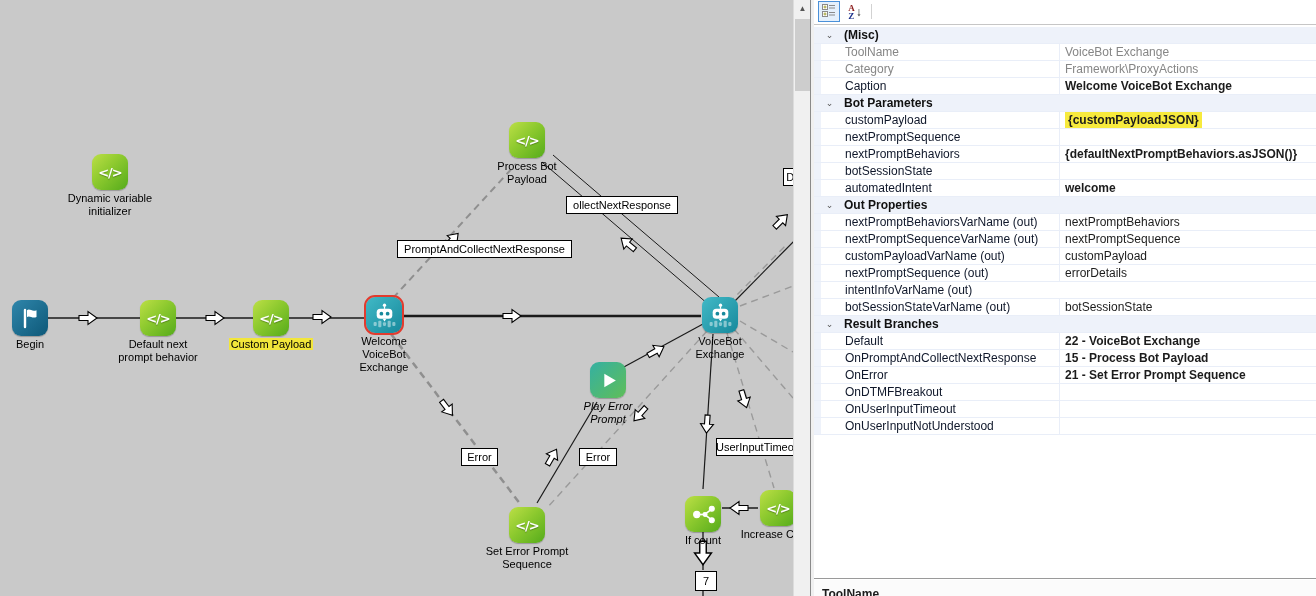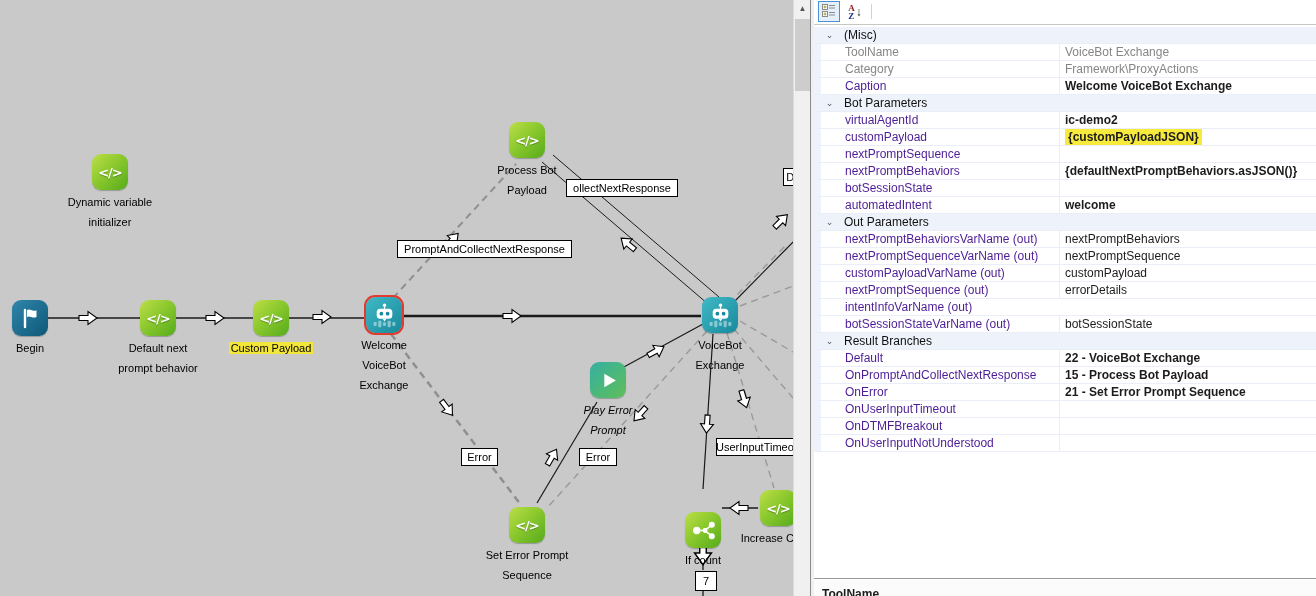--- a/index.html
+++ b/index.html
@@ -13,21 +13,21 @@
   .icon{width:36px;height:36px;border-radius:9px;display:flex;align-items:center;justify-content:center;
         box-shadow:0 1px 1px rgba(0,0,0,.25);}
   .icon.code,.icon.branch{background:linear-gradient(135deg,#bcdf46 0%,#8cc92e 45%,#55ab1b 100%);}
   .icon.flag{background:linear-gradient(135deg,#2f86ab,#0d5878);}
   .icon.bot{background:linear-gradient(135deg,#41b9c6,#17899c);}
   .icon.play{background:linear-gradient(135deg,#35b0a2,#5fbe58);}
   .node.selected .icon{outline:2px solid #e23b2e;}
   .code-glyph{color:#fff;font-weight:bold;font-size:13px;letter-spacing:-1px;
               font-family:"DejaVu Sans",sans-serif;text-shadow:0 1px 1px rgba(0,0,0,.3);}
   .nlabel{position:absolute;top:38px;left:50%;transform:translateX(-50%);width:86px;
-          text-align:center;font-size:11px;line-height:20px;color:#000;}
+          text-align:center;font-size:11px;line-height:13px;color:#000;}
   .nlabel.hl span{background:#f2e63b;padding:0 2px;box-decoration-break:clone;-webkit-box-decoration-break:clone;}
   .edge-label{position:absolute;background:#fff;border:1px solid #000;color:#000;
               font-size:11px;line-height:13px;padding:0 2px;white-space:nowrap;overflow:hidden;
               display:flex;align-items:center;justify-content:center;}
 
   
   .vscroll{position:absolute;left:793px;top:0;width:17px;height:596px;background:#f0f0f0;border-left:1px solid #dcdcdc;}
   .vs-up{height:17px;display:flex;align-items:center;justify-content:center;font-size:8px;color:#555;background:#f0f0f0;}
   .vs-thumb{position:absolute;left:1px;top:19px;width:15px;height:72px;background:#cdcdcd;}
 
@@ -44,25 +44,25 @@
   .az .letters{display:flex;flex-direction:column;font-weight:bold;font-size:9px;line-height:8px;font-family:"Liberation Serif",serif;}
   .az .a{color:#8b1a1a;}
   .az .z{color:#1a2f8b;}
   .az .arrow{font-size:12px;color:#222;margin-left:1px;line-height:12px;}
 
   .grid{position:absolute;left:0;top:27px;right:0;}
   .prow{height:16px;display:flex;align-items:center;border-bottom:1px solid #e9eef8;background:#fff;font-size:12px;}
   .prow .gut{width:7px;align-self:stretch;background:#eef2fa;flex:none;}
   .prow .chev{width:17px;flex:none;color:#555;font-size:9px;text-align:center;line-height:14px;}
   .prow .sp{width:24px;flex:none;}
-  .prow .lab{width:214px;flex:none;overflow:hidden;white-space:nowrap;color:#4c1d95;}
+  .prow .lab{width:214px;flex:none;overflow:hidden;white-space:nowrap;color:#0f172a;}
   .prow .val{flex:1;align-self:stretch;display:flex;align-items:center;border-left:1px solid #e9eef8;
              padding-left:5px;overflow:hidden;white-space:nowrap;color:#1c1c1c;}
   .prow.section{background:#eef2fa;}
-  .prow.section .stitle{font-weight:normal;color:#111;margin-left:6px;}
+  .prow.section .stitle{font-weight:bold;color:#111;margin-left:6px;}
   .prow.readonly .lab,.prow.readonly .val{color:#868686;}
   .prow.boldval .val{font-weight:bold;}
   .hl-val{background:#f7ea3d;padding:11px 3px;font-weight:bold;}
 
   .desc-pane{position:absolute;left:0;right:0;top:578px;height:18px;border-top:1px solid #9a9a9a;
              box-shadow:inset 0 1px 0 #fff;background:#fbfbfb;padding:8px 0 0 8px;
              font-weight:bold;font-size:12px;color:#1c1c1c;}
 </style>
 </head>
 <body>
@@ -187,21 +187,21 @@
           </svg>
         </div>
         <div class="nlabel"><span>Play Error Prompt</span></div>
       </div>
       <div class="node" style="left: 509px; top: 507px;">
         <div class="icon code">
           <span class="code-glyph">&lt;/&gt;</span>
         </div>
         <div class="nlabel"><span>Set Error Prompt Sequence</span></div>
       </div>
-      <div class="node" style="left: 685px; top: 512px;">
+      <div class="node" style="left: 685px; top: 496px;">
         <div class="icon branch">
           <svg width="27" height="27" viewBox="0 0 26 26">
             <g fill="#fff" stroke="#fff">
               <circle cx="6.5" cy="13" r="3"></circle>
               <line x1="9.5" y1="13" x2="14" y2="13" stroke-width="1.6"></line>
               <circle cx="14.5" cy="13" r="1.9"></circle>
               <line x1="15.5" y1="12" x2="20" y2="8.5" stroke-width="1.6"></line>
               <line x1="15.5" y1="14" x2="20" y2="17.5" stroke-width="1.6"></line>
               <circle cx="21" cy="7.5" r="2.4"></circle>
               <circle cx="21" cy="18.5" r="2.4"></circle>
@@ -214,21 +214,21 @@
         <div class="icon code">
           <span class="code-glyph">&lt;/&gt;</span>
         </div>
         <div class="nlabel"><span>Increase Count</span></div>
       </div>
     </div>
   <div>
       <div class="edge-label" style="left: 397px; top: 193px; width: 169px; height: 16px; margin-top: 47px;">
         <span>PromptAndCollectNextResponse</span>
       </div>
-      <div class="edge-label" style="left: 566px; top: 179px; width: 106px; height: 16px;">
+      <div class="edge-label" style="left: 566px; top: 196px; width: 106px; height: 16px;">
         <span>ollectNextResponse</span>
       </div>
       <div class="edge-label" style="left: 783px; top: 168px; width: 15px; height: 16px;">
         <span>DT</span>
       </div>
       <div class="edge-label" style="left: 461px; top: 448px; width: 31px; height: 16px;">
         <span>Error</span>
       </div>
       <div class="edge-label" style="left: 579px; top: 448px; width: 32px; height: 16px;">
         <span>Error</span>
@@ -305,28 +305,20 @@
         </div>
       </div>
       <div class="prow section">
         <div class="gut"></div>
         <div class="chev">⌄</div>
         <span class="stitle">Bot Parameters</span>
       </div>
       <div class="prow boldval">
         <div class="gut"></div>
         <div class="sp"></div>
-        <div class="lab">virtualAgentId</div>
-        <div class="val">
-          <span>ic-demo2</span>
-        </div>
-      </div>
-      <div class="prow boldval">
-        <div class="gut"></div>
-        <div class="sp"></div>
         <div class="lab">customPayload</div>
         <div class="val">
           <span class="hl-val">{customPayloadJSON}</span>
         </div>
       </div>
       <div class="prow">
         <div class="gut"></div>
         <div class="sp"></div>
         <div class="lab">nextPromptSequence</div>
         <div class="val">
@@ -353,21 +345,21 @@
         <div class="gut"></div>
         <div class="sp"></div>
         <div class="lab">automatedIntent</div>
         <div class="val">
           <span>welcome</span>
         </div>
       </div>
       <div class="prow section">
         <div class="gut"></div>
         <div class="chev">⌄</div>
-        <span class="stitle">Out Parameters</span>
+        <span class="stitle">Out Properties</span>
       </div>
       <div class="prow">
         <div class="gut"></div>
         <div class="sp"></div>
         <div class="lab">nextPromptBehaviorsVarName (out)</div>
         <div class="val">
           <span>nextPromptBehaviors</span>
         </div>
       </div>
       <div class="prow">
@@ -432,29 +424,29 @@
         <div class="gut"></div>
         <div class="sp"></div>
         <div class="lab">OnError</div>
         <div class="val">
           <span>21 - Set Error Prompt Sequence</span>
         </div>
       </div>
       <div class="prow">
         <div class="gut"></div>
         <div class="sp"></div>
+        <div class="lab">OnDTMFBreakout</div>
+        <div class="val">
+          <span></span>
+        </div>
+      </div>
+      <div class="prow">
+        <div class="gut"></div>
+        <div class="sp"></div>
         <div class="lab">OnUserInputTimeout</div>
-        <div class="val">
-          <span></span>
-        </div>
-      </div>
-      <div class="prow">
-        <div class="gut"></div>
-        <div class="sp"></div>
-        <div class="lab">OnDTMFBreakout</div>
         <div class="val">
           <span></span>
         </div>
       </div>
       <div class="prow">
         <div class="gut"></div>
         <div class="sp"></div>
         <div class="lab">OnUserInputNotUnderstood</div>
         <div class="val">
           <span></span>

